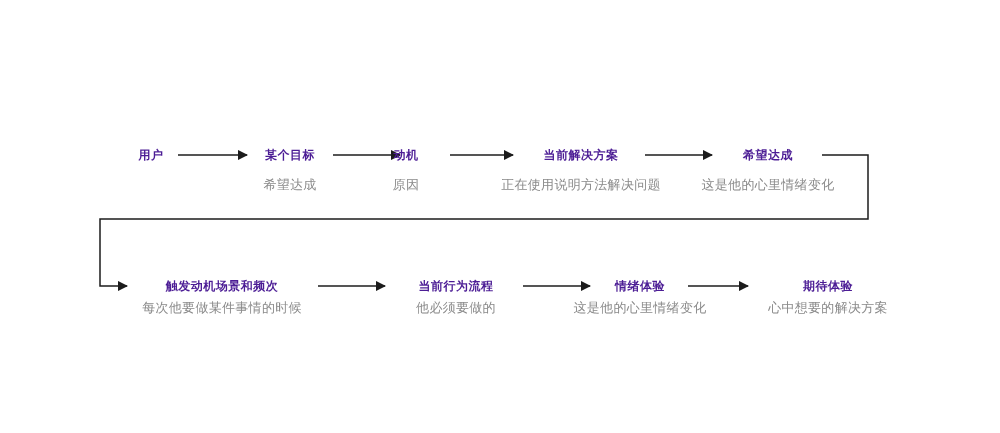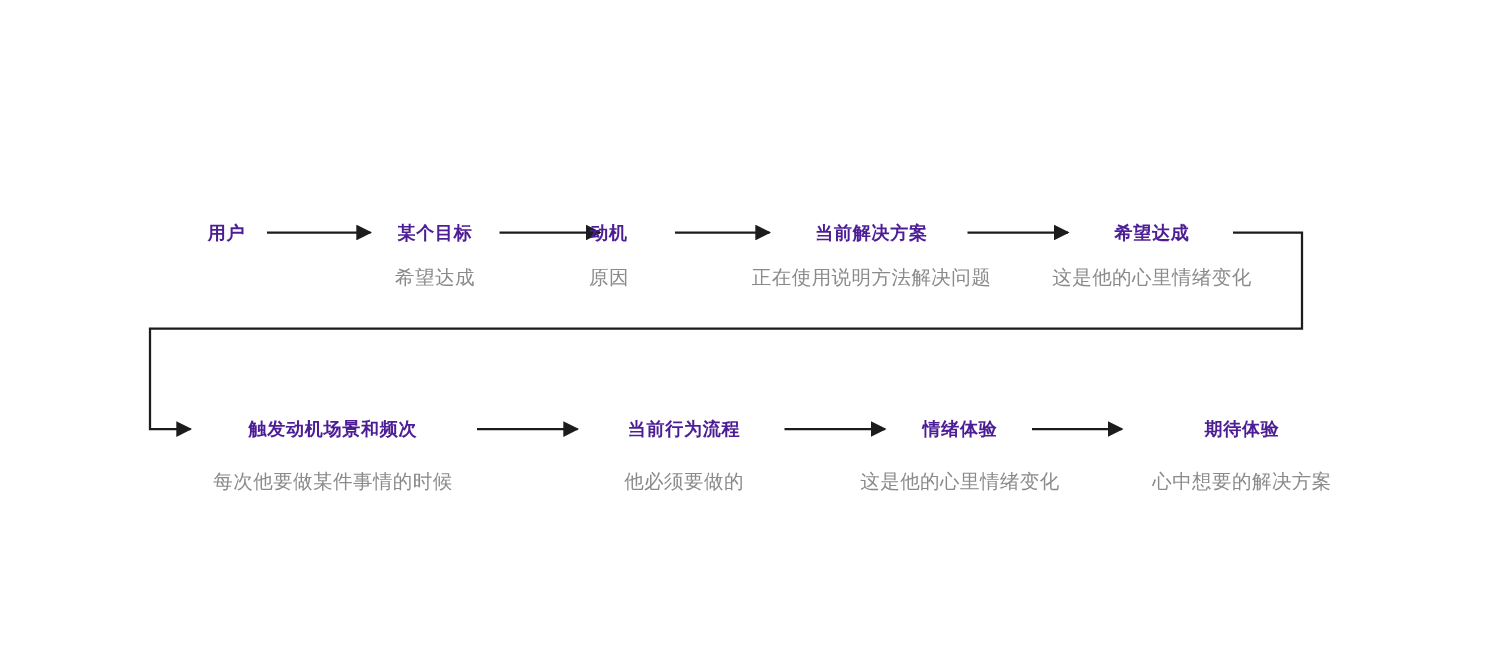--- a/index.html
+++ b/index.html
@@ -40,21 +40,21 @@
   }
   .node .sublabel {
     font-size: 13px;
     line-height: 18px;
     color: #8a8a8a;
     letter-spacing: 0.3px;
   }
   .row1 { top: 142px; }
   .row1 .sublabel { margin-top: 8px; }
   .row2 { top: 273px; }
-  .row2 .sublabel { margin-top: 13px; }
+  .row2 .sublabel { }
 </style>
 </head>
 <body>
 
 <div class="canvas">
 
   <svg class="lines" viewBox="0 0 1000 433">
     <defs>
       <marker id="arrow" viewBox="0 0 10 10" refX="9" refY="5" markerWidth="7" markerHeight="7" orient="auto-start-reverse">
         <path d="M0,0 L10,5 L0,10 z" fill="#1c1c1c"></path>

